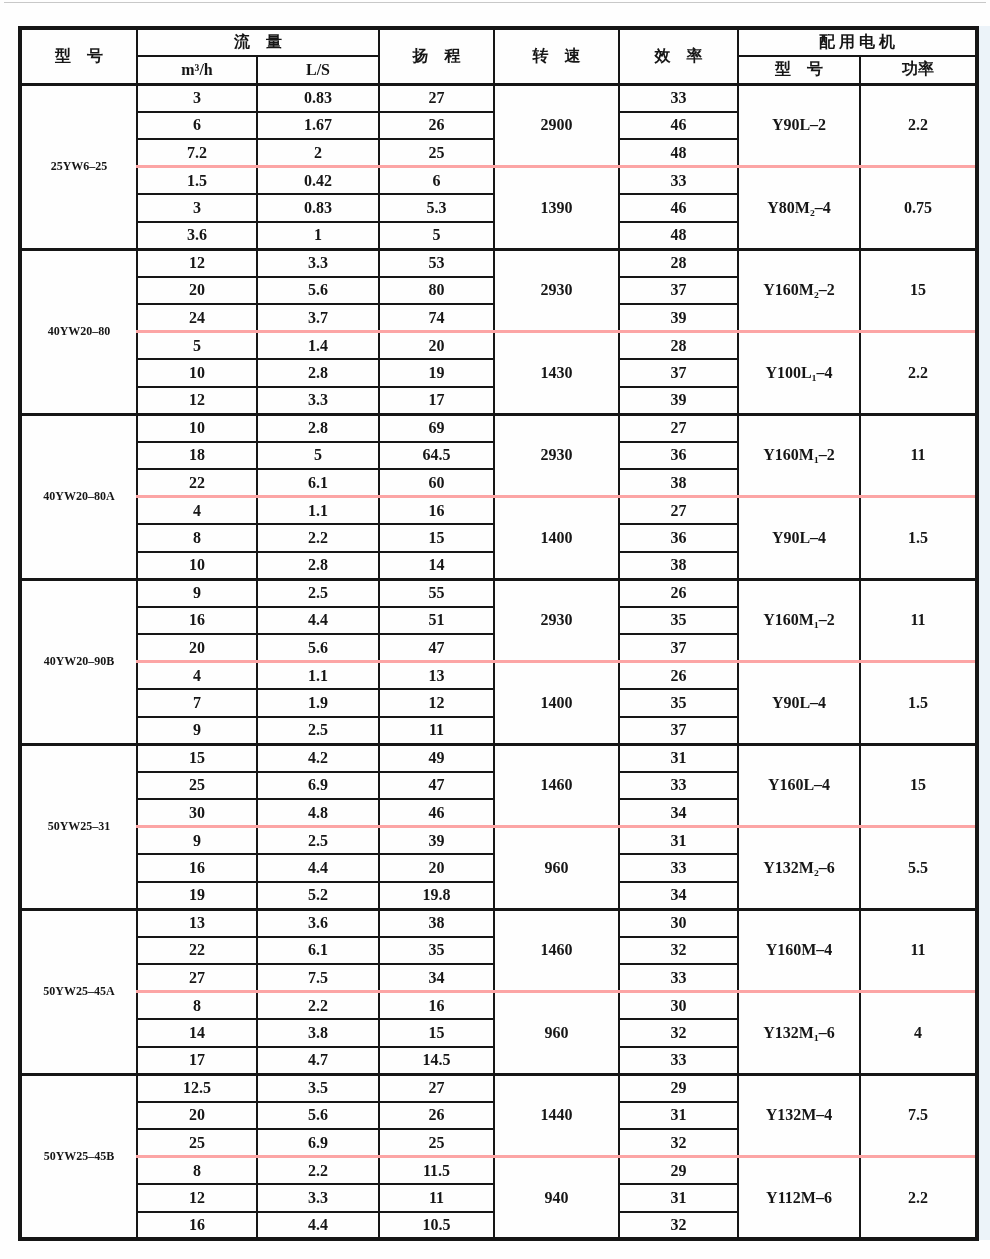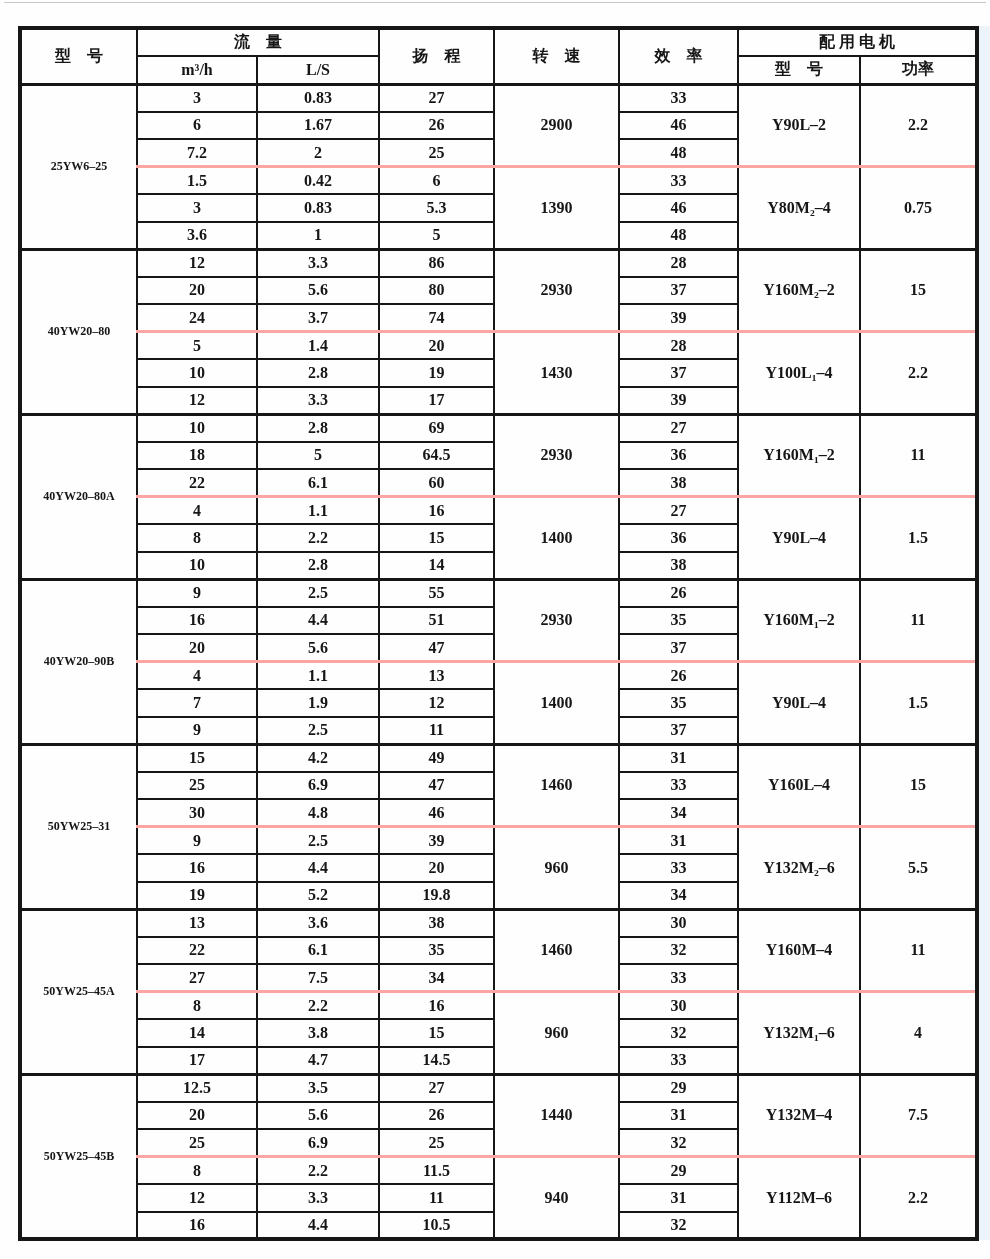--- a/index.html
+++ b/index.html
@@ -106,21 +106,21 @@
       <tr>
         <td>3.6</td>
         <td>1</td>
         <td>5</td>
         <td>48</td>
       </tr>
       <tr class="block-start">
         <td class="model-cell" rowspan="6">40YW20–80</td>
         <td>12</td>
         <td>3.3</td>
-        <td>86</td>
+        <td>53</td>
         <td rowspan="3">2930</td>
         <td>28</td>
         <td class="motor-cell" rowspan="3">Y160M₂–2</td>
         <td rowspan="3">15</td>
       </tr>
       <tr>
         <td>20</td>
         <td>5.6</td>
         <td>80</td>
         <td>37</td>

